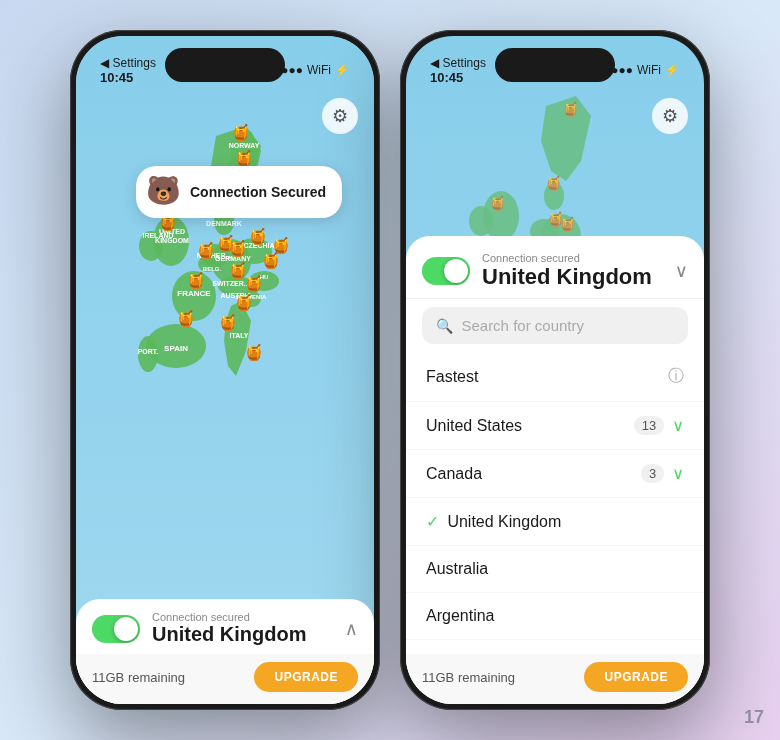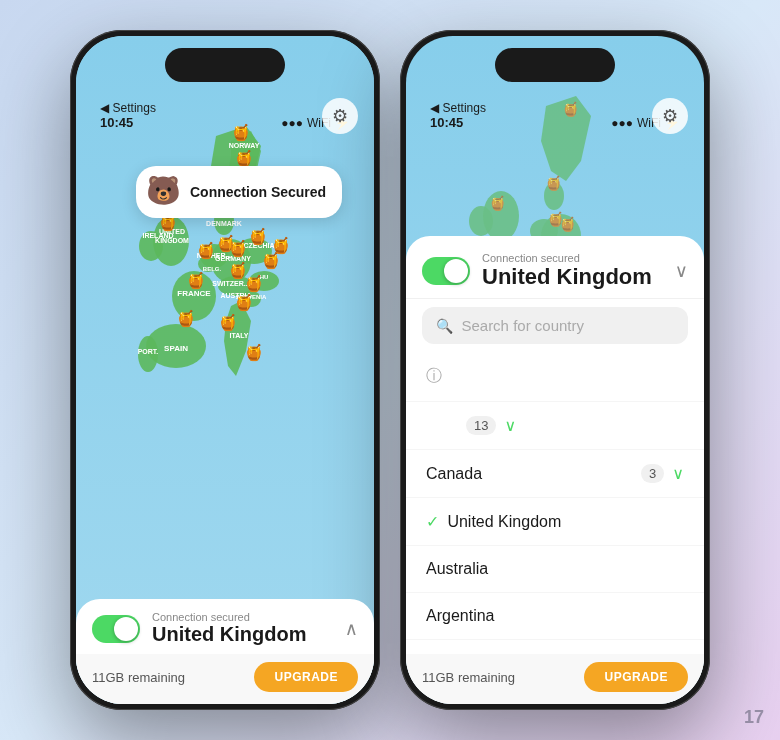--- a/index.html
+++ b/index.html
@@ -48,25 +48,24 @@
     }
 
     
     .status-bar {
       position: absolute;
       top: 0;
       left: 0;
       right: 0;
       height: 54px;
       display: flex;
-      align-items: flex-end;
+      align-items: center;
       justify-content: space-between;
       padding: 14px 24px 0;
       z-index: 50;
-      margin-top: 40px;
     }
 
     .status-time {
       font-size: 13px;
       font-weight: 600;
       color: #1a1a1a;
     }
 
     .status-icons {
       display: flex;
@@ -502,24 +501,26 @@
       </div>
 
       <div class="search-bar">
         <span class="search-icon-text">🔍</span>
         <span class="search-placeholder">Search for country</span>
       </div>
 
       <div class="country-list">
 
         <div class="country-item">
+          <span class="country-name">Fastest</span>
           <span class="fastest-info">ⓘ</span>
         </div>
 
         <div class="country-item">
+          <span class="country-name">United States</span>
           <span class="country-badge">13</span>
           <span class="country-chevron">∨</span>
         </div>
 
         <div class="country-item">
           <span class="country-name">Canada</span>
           <span class="country-badge">3</span>
           <span class="country-chevron">∨</span>
         </div>
 

